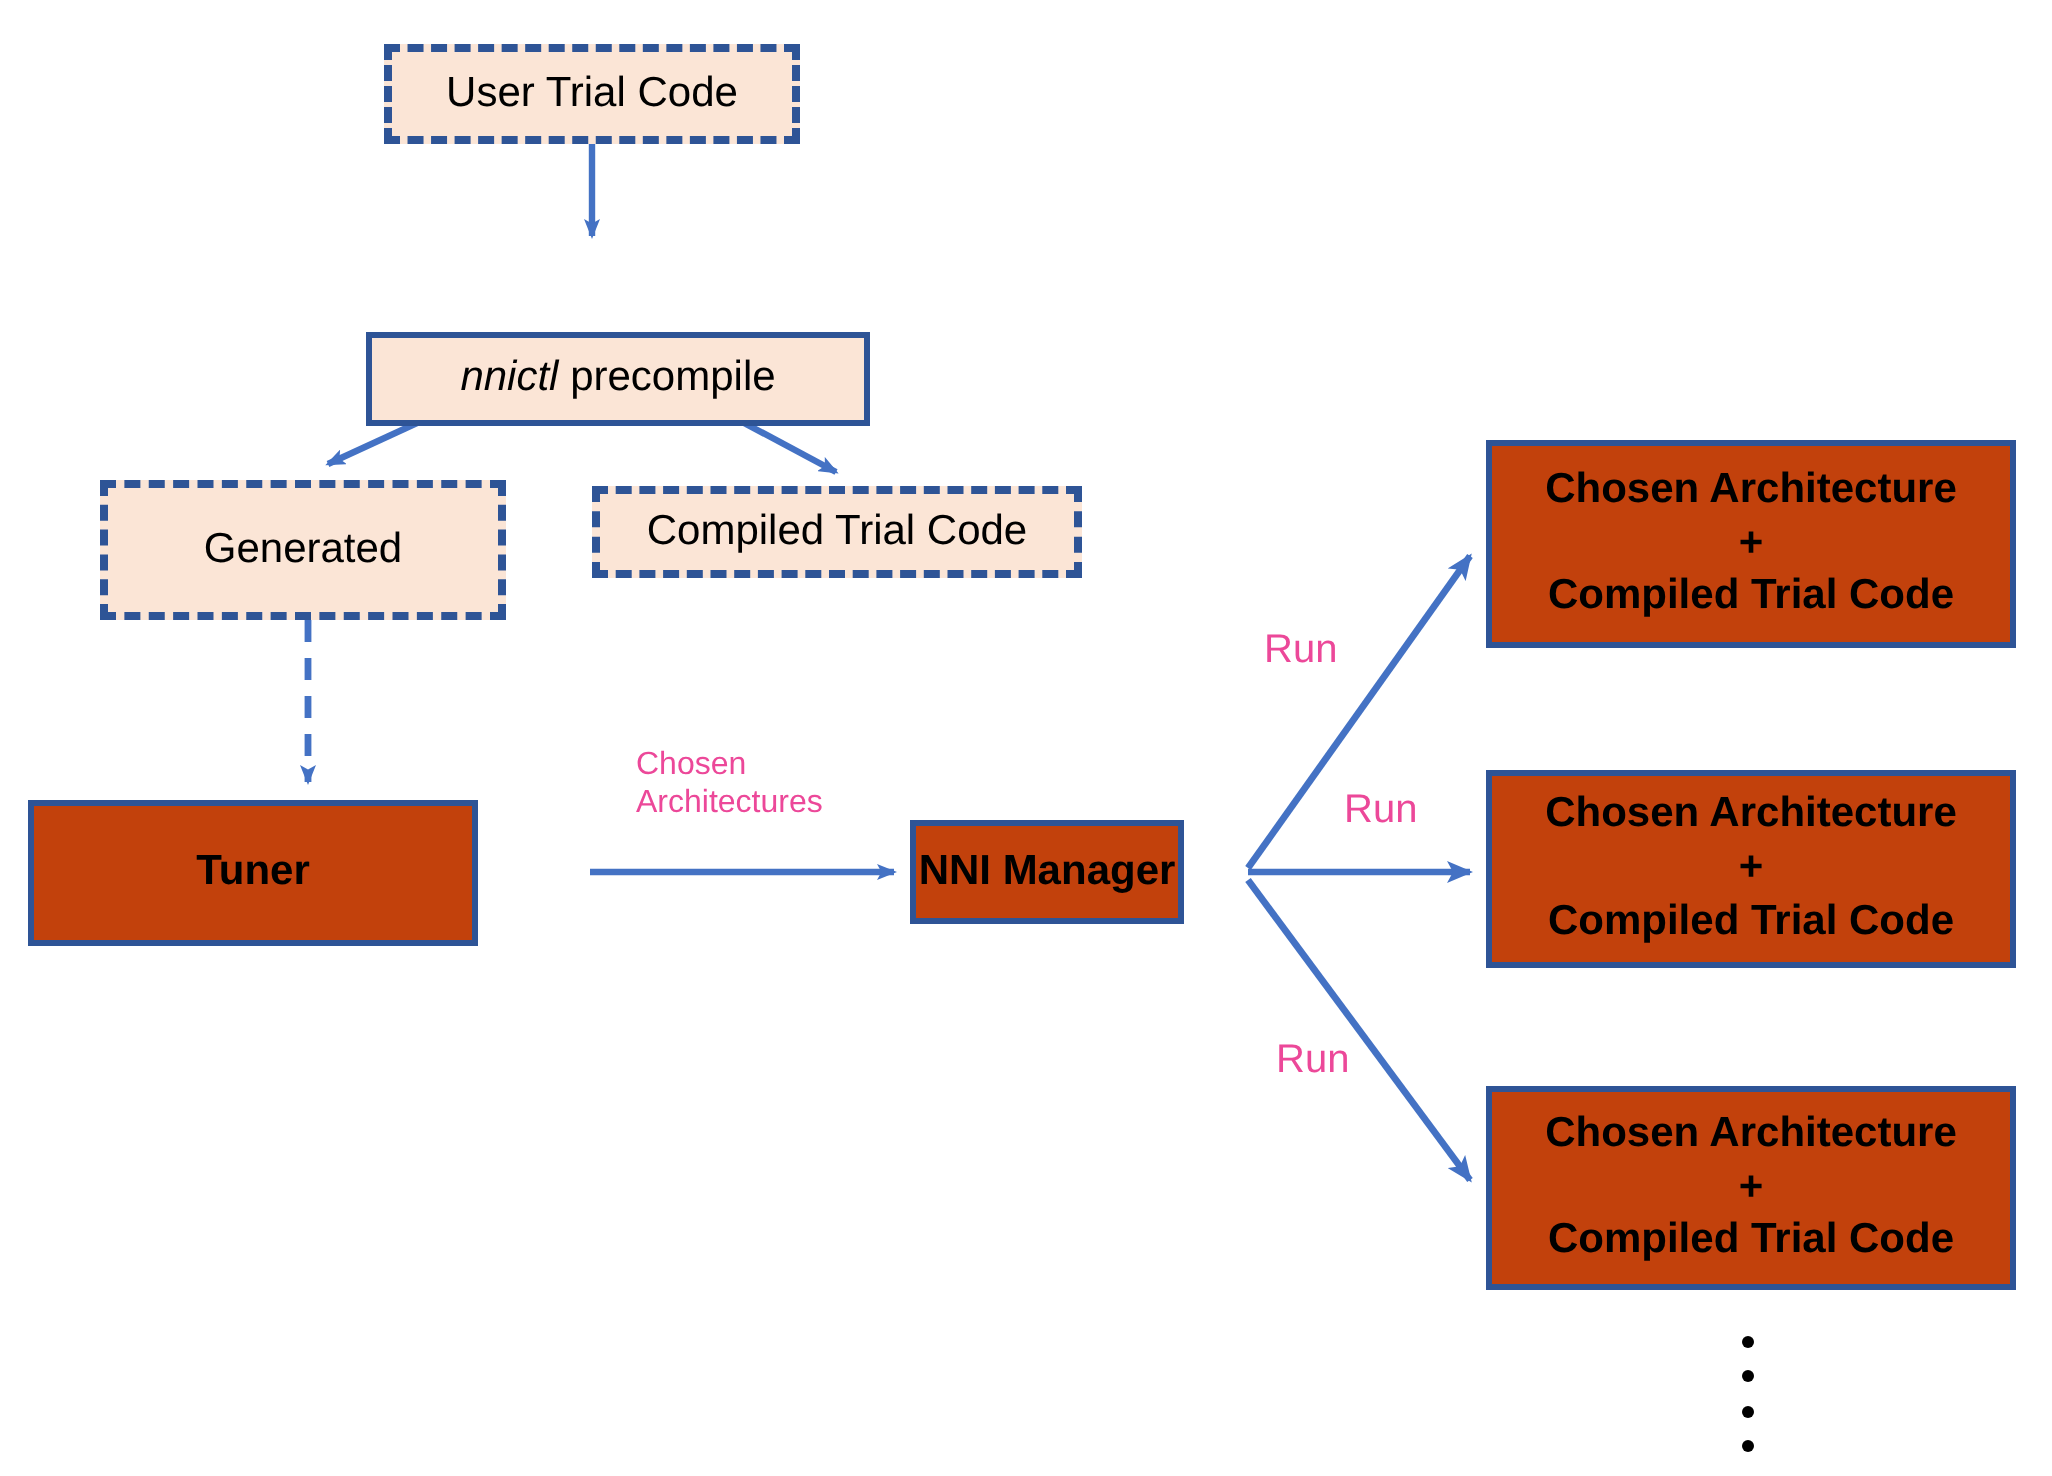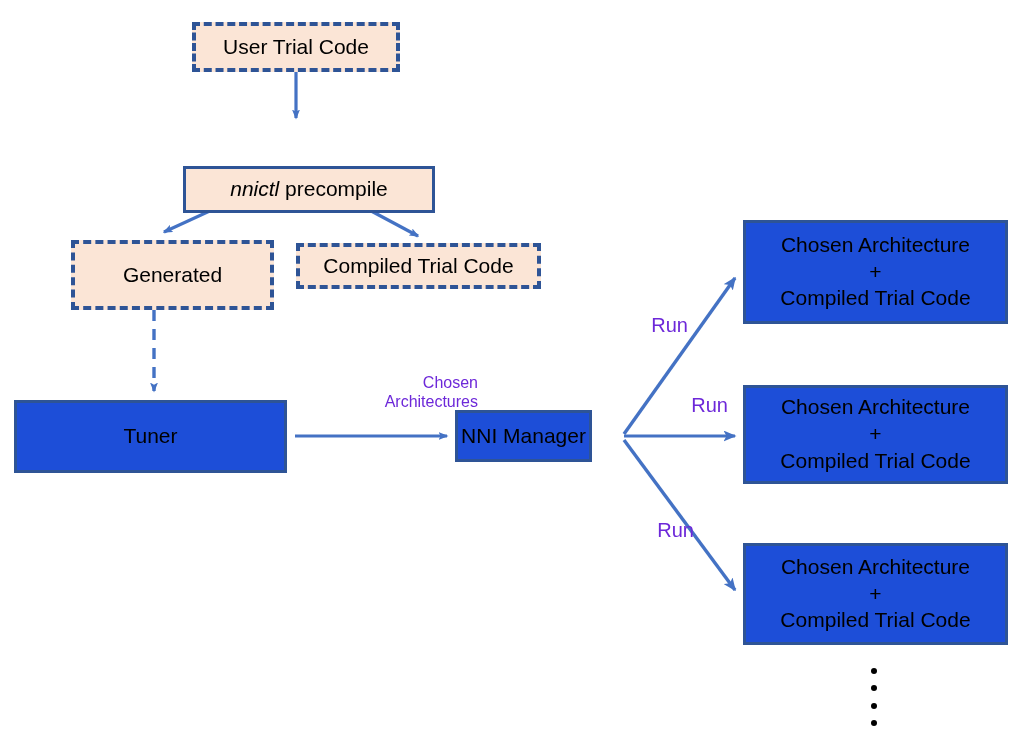--- a/index.html
+++ b/index.html
@@ -24,32 +24,33 @@
     align-items: center;
     justify-content: center;
     text-align: center;
     color: #000000;
     line-height: 1.28;
   }
   .node-peach {
     background: #FBE5D6;
   }
   .node-blue {
-    background: #1d4ed8;
+    background: #c2410c;
+    font-weight: bold;
   }
   .solid-border {
     border: 3px solid #2E5496;
   }
   .dashed-border {
     border: 4px dashed #2E5496;
   }
   .label {
     position: absolute;
-    color: #6d28d9;
-    text-align: right;
+    color: #ec4899;
+    text-align: left;
     line-height: 1.2;
     white-space: pre-line;
   }
   svg.edges {
     position: absolute;
     left: 0;
     top: 0;
     width: 1026px;
     height: 738px;
     pointer-events: none;
@@ -121,29 +122,29 @@
   <div class="node node-peach dashed-border" style="left:192px; top:22px; width:208px; height:50px; font-size:21px;">
     <span>User Trial Code</span>
   </div>
 
   <div class="node node-peach solid-border" style="left:183px; top:126px; width:252px; height:47px; font-size:21px;margin-top:40px;">
     <span>
       <i class="italic">nnictl</i><span> precompile</span>
     </span>
   </div>
 
-  <div class="node node-peach dashed-border" style="left:71px; top:240px; width:203px; height:70px; font-size:21px; flex-direction:column;">
+  <div class="node node-peach dashed-border" style="left:50px; top:240px; width:203px; height:70px; font-size:21px; flex-direction:column;">
     <span>Generated</span>
   </div>
 
   <div class="node node-peach dashed-border" style="left:296px; top:243px; width:245px; height:46px; font-size:21px;">
     <span>Compiled Trial Code</span>
   </div>
 
-  <div class="node node-blue solid-border" style="left:14px; top:400px; width:273px; height:73px; font-size:21px; flex-direction:column;">
+  <div class="node node-blue solid-border" style="left:14px; top:400px; width:225px; height:73px; font-size:21px; flex-direction:column;">
     <span>Tuner</span>
   </div>
 
   <div class="node node-blue solid-border" style="left:455px; top:410px; width:137px; height:52px; font-size:21px;">
     <span>NNI Manager</span>
   </div>
 
   <div class="node node-blue solid-border" style="left:743px; top:220px; width:265px; height:104px; font-size:21px; flex-direction:column; justify-content:center;">
     <span>Chosen Architecture</span>
     <span>+</span>

